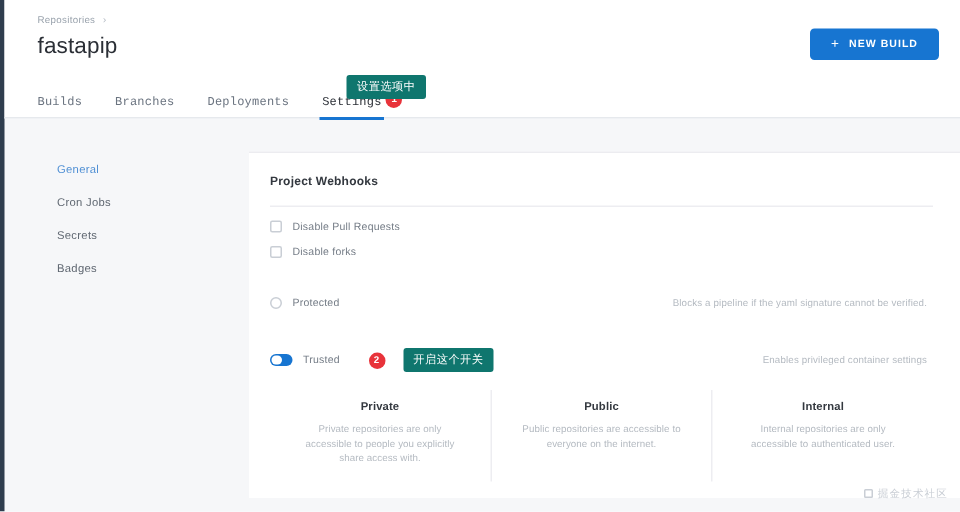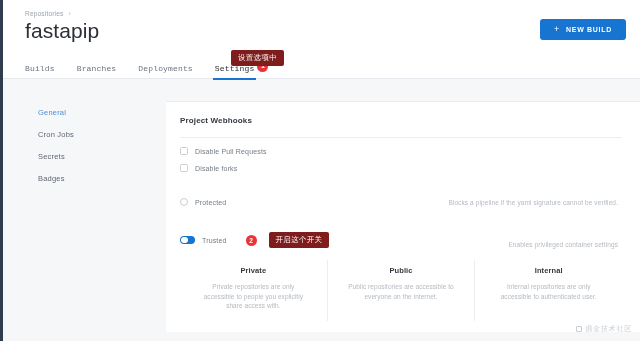--- a/index.html
+++ b/index.html
@@ -29,21 +29,21 @@
     color: #9aa3ad;
     letter-spacing: .2px;
     display: flex;
     align-items: center;
     gap: 5px;
     line-height: 10px;
   }
   .breadcrumb .crumb-link { color: #9aa3ad; }
   .breadcrumb .crumb-sep { color: #b7bec6; font-size: 7px; }
   .page-title {
-    font-size: 21px;
+    font-size: 15px;
     color: #2b2f36;
     font-weight: 400;
     line-height: 22px;
     margin-top: 1px;
     letter-spacing: .1px;
   }
   .new-build-btn {
     position: absolute;
     right: 14px; top: 19px;
     background: #1775d1;
@@ -98,21 +98,21 @@
     color: #fff;
     font-size: 6.5px;
     font-weight: 700;
     line-height: 11px;
   }
   .tab-badge {
     position: absolute;
     right: -14px; top: -3px;
   }
   .tooltip {
-    background: #7f1d1d;
+    background: #0f766e;
     color: #ffffff;
     font-size: 7.5px;
     padding: 3px 7px;
     border-radius: 2px;
     white-space: nowrap;
     letter-spacing: .3px;
   }
   .tab-tooltip {
     position: absolute;
     left: 228px; top: 50px;
@@ -173,21 +173,21 @@
     flex: 0 0 8px;
   }
   .check-label {
     font-size: 7px;
     color: #747c86;
     letter-spacing: .15px;
   }
 
   .opt-row {
     display: flex;
-    align-items: flex-end;
+    align-items: center;
     margin-top: 26px;
     position: relative;
   }
   .opt-left {
     display: flex;
     align-items: center;
     gap: 7px;
     width: 240px;
   }
   .opt-label {

